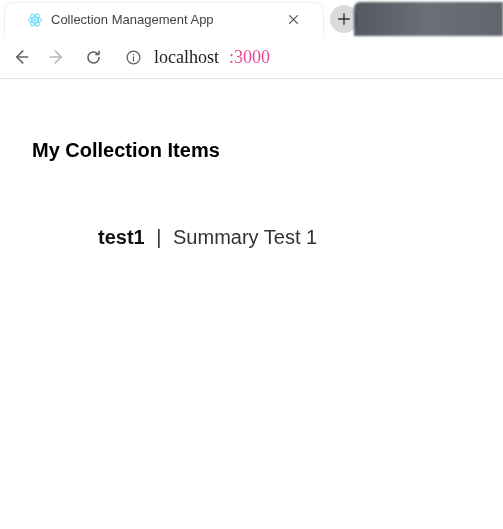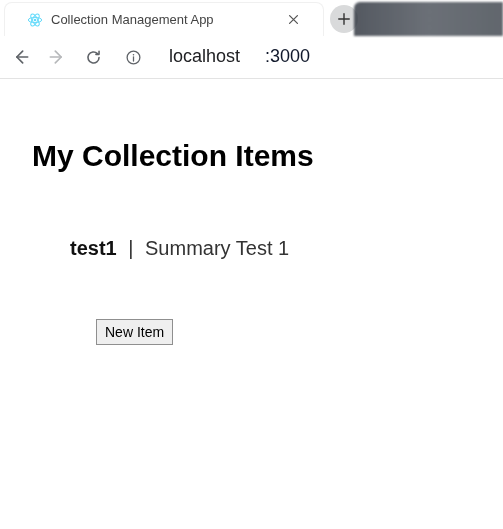--- a/index.html
+++ b/index.html
@@ -68,44 +68,45 @@
     }
     .nav-btn {
       color: #5f6368;
       display: inline-flex; align-items:center; justify-content:center;
       width: 22px; height: 22px;
     }
     .nav-btn.disabled { opacity: 0.45; }
     .addr {
       flex: 1;
       display: flex;
-      align-items: flex-start;
-      gap: 25px;
+      align-items: flex-end;
+      gap: 10px;
       font-size: 18px;
       color: #202124;
       padding-left: 4px;
+      font-family: Liberation Serif, serif;
     }
     .info-icon { color: #5f6368; }
-    .addr .dim { color: #0f172a; }
+    .addr .dim { color: #ec4899; }
     .chrome-divider { height: 1px; background: #e3e3e3; }
 
     
     .page {
       padding: 60px 24px 40px 32px;
     }
     h1.title {
       font-family: Verdana, Geneva, sans-serif;
-      font-size: 30px;
+      font-size: 20px;
       font-weight: 900;
       letter-spacing: 0px;
       margin: 0 0 60px 0;
       color: #000;
     }
     .items {
-      margin-left: 38px;
+      margin-left: 66px;
       font-size: 20px;
       line-height: 1.5;
     }
     .item-row { white-space: nowrap; }
     .item-name { font-weight: 700; color: #111; }
     .sep { color: #333; padding: 0 6px; }
     .item-summary { color: #333; }
     .actions { margin: 56px 0 0 64px; }
     .btn {
       font-family: Arial, Helvetica, sans-serif;
@@ -182,16 +183,13 @@
   <h1 class="title">My Collection Items</h1>
 
   <div class="items">
     <div class="item-row">
       <span class="item-name">test1</span>
       <span class="sep">|</span>
       <span class="item-summary">Summary Test 1</span>
     </div>
   </div>
 
-  <div class="actions">
-    <button class="btn">New Item</button>
-  </div>
 </div>
 
 </body></html>

